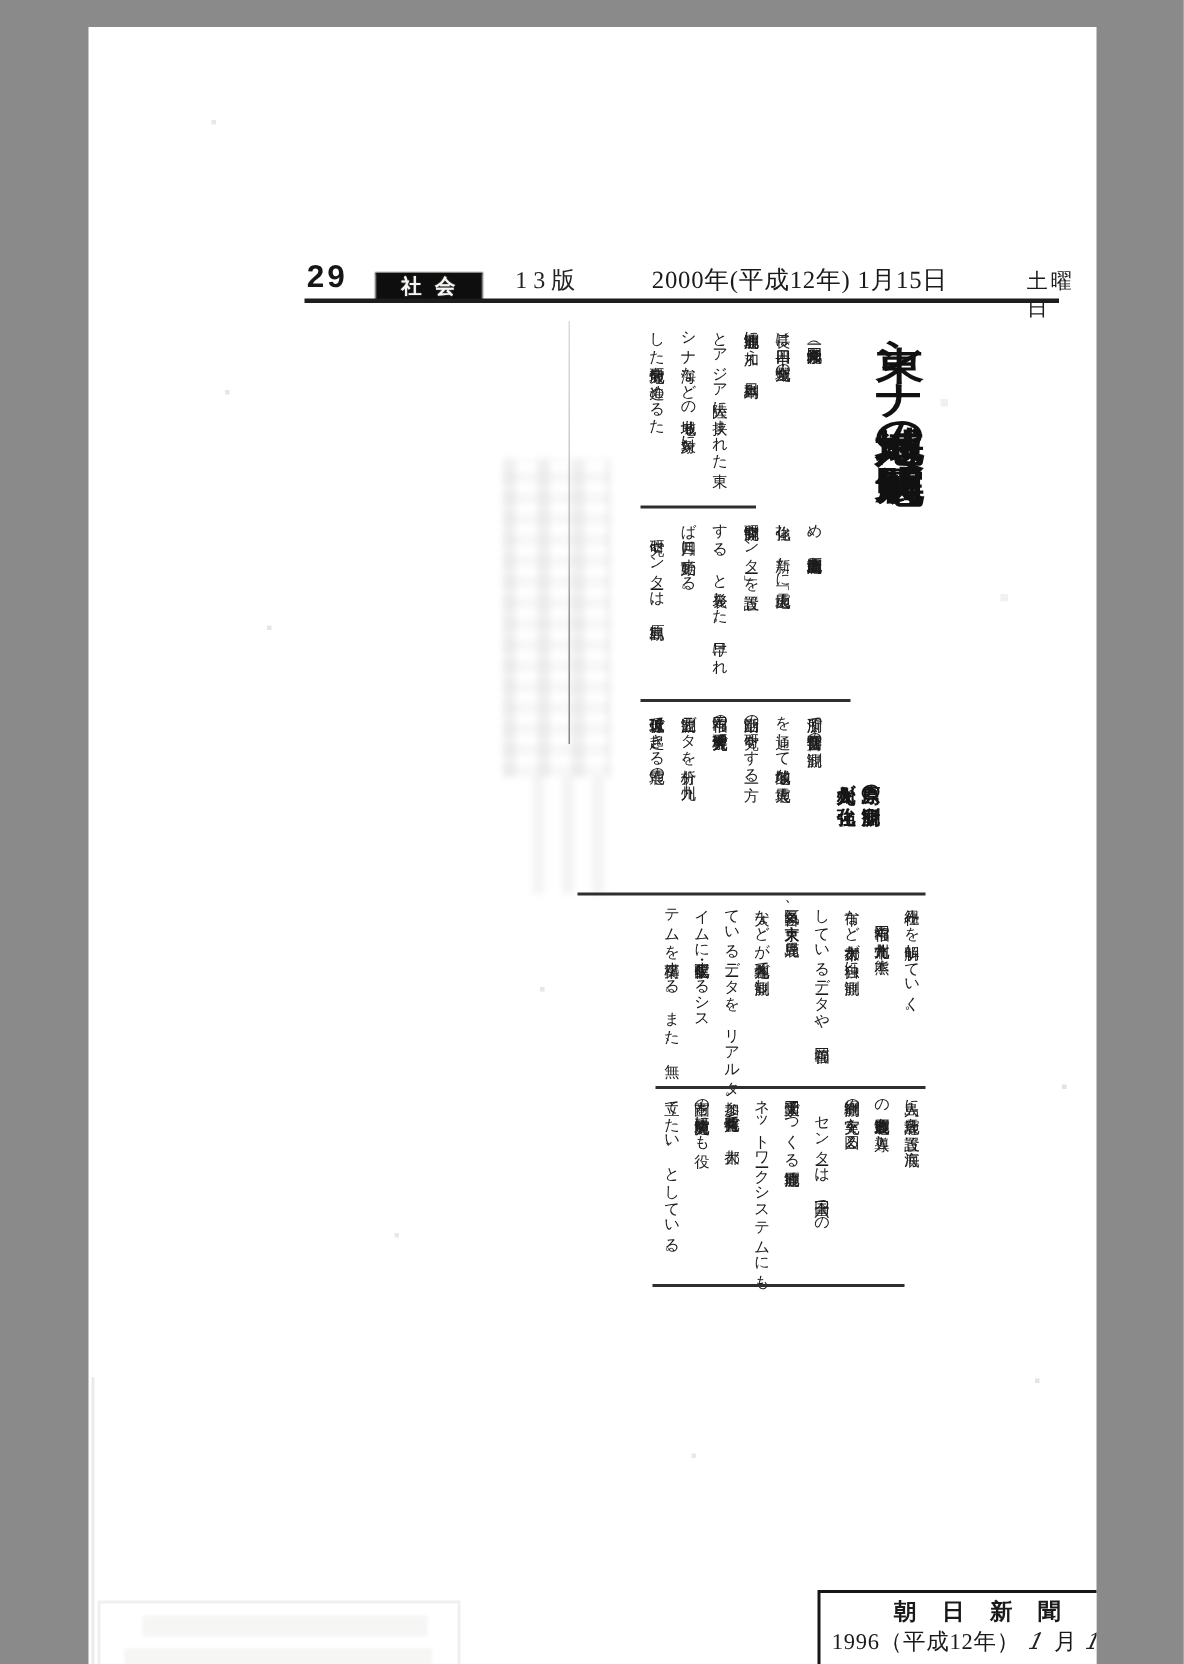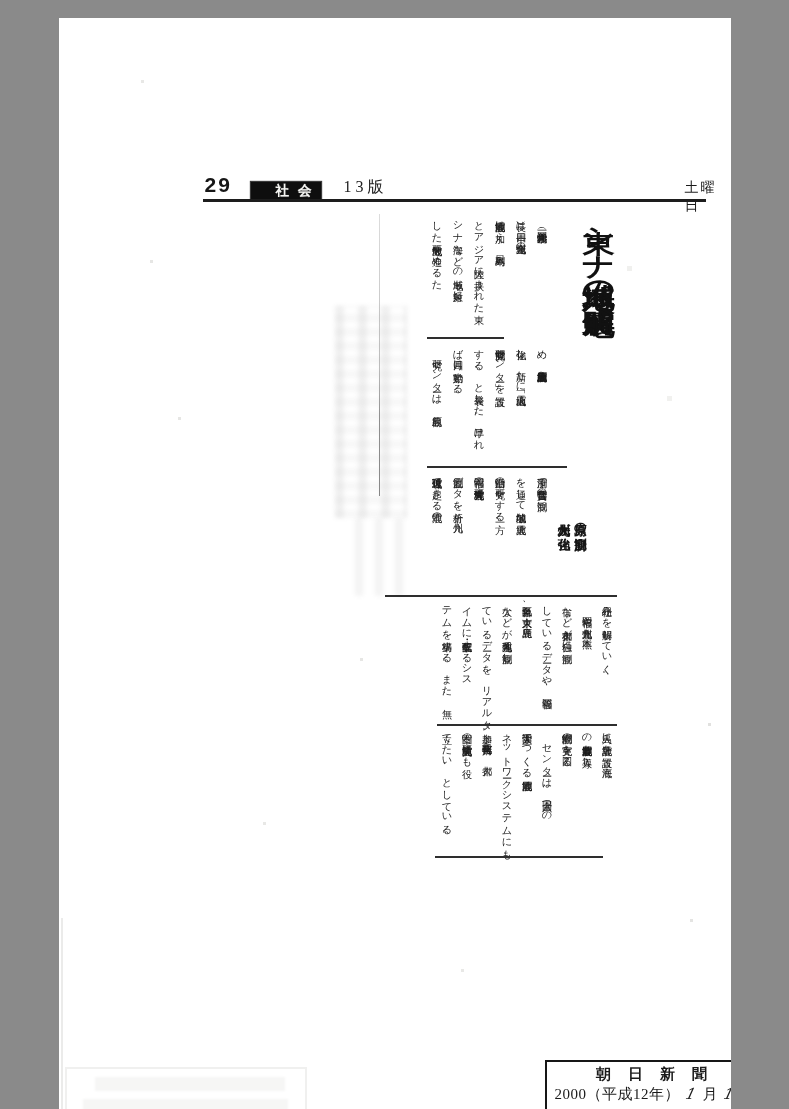--- a/index.html
+++ b/index.html
@@ -16,21 +16,21 @@
 
   
   .page-number{
     left:146px;top:155px;
     font-family:"Liberation Sans","DejaVu Sans",sans-serif;
     font-size:21px;font-weight:700;letter-spacing:2px;color:#161616;
   }
   .section-box{
     left:192px;top:164px;width:70px;height:18px;
     background:#0e0e0e;
-    display:flex;align-items:center;justify-content:flex-end;
+    display:flex;align-items:center;justify-content:center;
     box-shadow:0 0 1px 1px #3a3a3a;
   }
   .section-label{
     color:#f5f5f2;
     font-family:"Liberation Sans","DejaVu Sans",sans-serif;
     font-size:13.5px;font-weight:700;letter-spacing:9px;
     text-indent:9px;line-height:1;
     text-shadow:0 0 1px #777;
   }
   .edition-label{left:285px;top:159px;font-size:16px;letter-spacing:4px;color:#222;text-align:right;}
@@ -145,20 +145,21 @@
 </head>
 <body>
 
 <div class="page">
 
   <div class="abs page-number">29</div>
   <div class="abs section-box">
     <span class="section-label">社会</span>
   </div>
   <div class="abs edition-label">13版</div>
+  <div class="abs date-label">2000年(平成12年) 1月15日</div>
   <div class="abs weekday-label">土曜日</div>
   <div class="abs header-rule"></div>
 
   <div class="abs ghost-vline"></div>
   <div class="abs ghost-text-1"></div>
   <div class="abs ghost-text-2"></div>
   <div class="abs page-edge"></div>
   <div class="abs noise"></div>
 
   <div class="abs headline">東シナ海地域の地震解明へ</div>
@@ -220,21 +221,21 @@
   <div class="abs rule rule-5"></div>
 
   <div class="abs ghost-box">
     <div class="smudge1"></div>
     <div class="smudge2"></div>
   </div>
 
   <div class="abs stamp-box">
     <div class="stamp-line1">朝　日　新　聞　（朝刊）</div>
     <div class="stamp-line2">
-      <span>2000（平成12年）</span>
+      <span>1996（平成12年）</span>
       <span class="hand">1</span>
       <span>月</span>
       <span class="hand">15</span>
       <span>日</span>
       <span>（</span>
       <span class="hand">土</span>
       <span>）</span>
     </div>
   </div>
 

